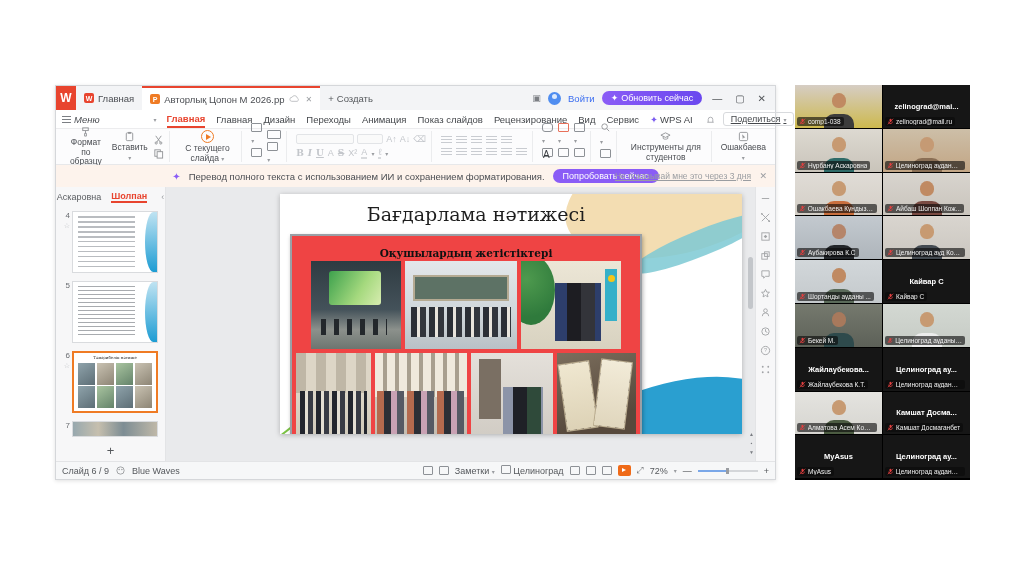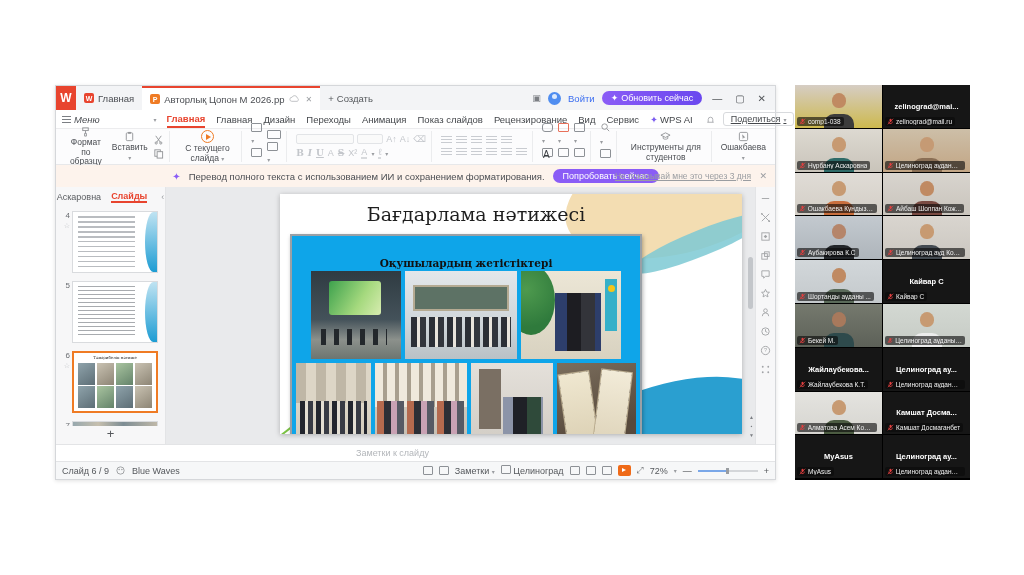--- a/index.html
+++ b/index.html
@@ -90,21 +90,21 @@
   .canvas { flex:1; background:#e9eaec; position:relative; min-width:0; }
   .slide { position:absolute; left:114px; top:7px; width:462px; height:240px; background:#fff; box-shadow:0 1px 5px rgba(0,0,0,.25); overflow:hidden; }
   .peach { position:absolute; right:-60px; top:-62px; width:240px; height:120px; background:#f3ddb2; border-radius:50%; transform:rotate(-16deg); }
   .peach2 { position:absolute; right:-34px; top:36px; width:150px; height:26px; background:#7cc9d4; border-radius:50%; transform:rotate(-22deg); opacity:.85; }
   .wave-b { position:absolute; right:-50px; bottom:-58px; width:230px; height:110px; background:#2a9fd0; border-radius:50%; transform:rotate(-14deg); }
   .wave-g { position:absolute; right:-70px; bottom:-74px; width:230px; height:100px; background:#7ac143; border-radius:50%; transform:rotate(-12deg); }
   .yline { position:absolute; left:292px; bottom:0; width:3px; height:46px; background:#f5c518; }
   .dline1 { position:absolute; left:-18px; bottom:18px; width:90px; height:2px; background:#7ac143; transform:rotate(-38deg); }
   .dline2 { position:absolute; left:-20px; bottom:6px; width:90px; height:2px; background:#2a9fd0; transform:rotate(-38deg); }
   .stitle { position:absolute; top:9px; left:0; right:70px; text-align:center; font-family:"DejaVu Serif",serif; font-size:19px; color:#1e1e1e; }
-  .pbox { position:absolute; left:10px; top:40px; width:352px; height:204px; background:#0ea5e9; border:2px solid #9aa0a6; box-shadow:1px 2px 4px rgba(0,0,0,.3); padding:20px 4px; }
+  .pbox { position:absolute; left:10px; top:40px; width:352px; height:204px; background:#ef4444; border:2px solid #9aa0a6; box-shadow:1px 2px 4px rgba(0,0,0,.3); padding:10px 4px; }
   .psub { text-align:center; font-family:"DejaVu Serif",serif; font-weight:bold; font-size:10.5px; color:#111; margin:1px 0 2px; }
   .prow { display:flex; gap:4px; justify-content:center; }
   .photo { position:relative; overflow:hidden; }
   .prow1 .photo { height:88px; }
   .prow2 .photo { height:92px; margin-top:4px; }
   .ph1 { width:90px; background:linear-gradient(180deg,#2f3b42 0%,#44525a 55%,#8c918c 78%,#6d7570 100%); }
   .ph1::before { content:""; position:absolute; left:18px; top:10px; width:52px; height:34px; background:linear-gradient(120deg,#3da14d,#a5d97e 60%,#d7ecb0); border-radius:3px; }
   .ph1::after { content:""; position:absolute; left:10px; bottom:14px; width:66px; height:16px; background:repeating-linear-gradient(90deg,#23282c 0 5px,transparent 5px 13px); }
   .ph2 { width:112px; background:linear-gradient(180deg,#e3e7ea 0%,#cfd6da 60%,#b9c1c6 100%); }
   .ph2::before { content:""; position:absolute; left:8px; top:14px; right:8px; height:22px; background:#5d7265; border:2px solid #b4aa92; }
@@ -399,21 +399,21 @@
       <span class="bbtn">Попробовать сейчас</span>
       <span class="bdismiss">Не показывай мне это через 3 дня</span>
       <span class="bx">✕</span>
     </div>
 
     <div class="wbody">
 
       <div class="spanel">
         <div class="sp-tabs">
           <span class="sp-tab">Аскаровна</span>
-          <span class="sp-tab active">Слайды</span>
+          <span class="sp-tab active">Шолпан</span>
           <span class="sp-col">‹</span>
         </div>
         <div class="thumbs">
           <div class="thumb">
             <div class="tnum">
                 <span>4</span>
                 <span class="tstar">☆</span>
               </div>
             <div class="tbox">
                 <div class="tlines"></div>
@@ -531,23 +531,20 @@
           </svg>
         <svg class="rt-ic" viewBox="0 0 12 12" opacity=".4">
             <circle cx="3" cy="3" r="1" fill="#6a6d71"></circle>
             <circle cx="9" cy="3" r="1" fill="#6a6d71"></circle>
             <circle cx="3" cy="9" r="1" fill="#6a6d71"></circle>
             <circle cx="9" cy="9" r="1" fill="#6a6d71"></circle>
           </svg>
       </div>
     </div>
 
-    <div class="notesrow">
-      <span class="notesph">Заметки к слайду</span>
-    </div>
 
     <div class="statusbar">
       <span>Слайд 6 / 9</span>
       <svg class="mb-ic" viewBox="0 0 12 12">
           <circle cx="6" cy="6" r="4" fill="none" stroke="#6a6d71"></circle>
           <circle cx="4.5" cy="5" r=".8" fill="#6a6d71"></circle>
           <circle cx="7.5" cy="5" r=".8" fill="#6a6d71"></circle>
         </svg>
       <span>Blue Waves</span>
       <div class="sb-right">

